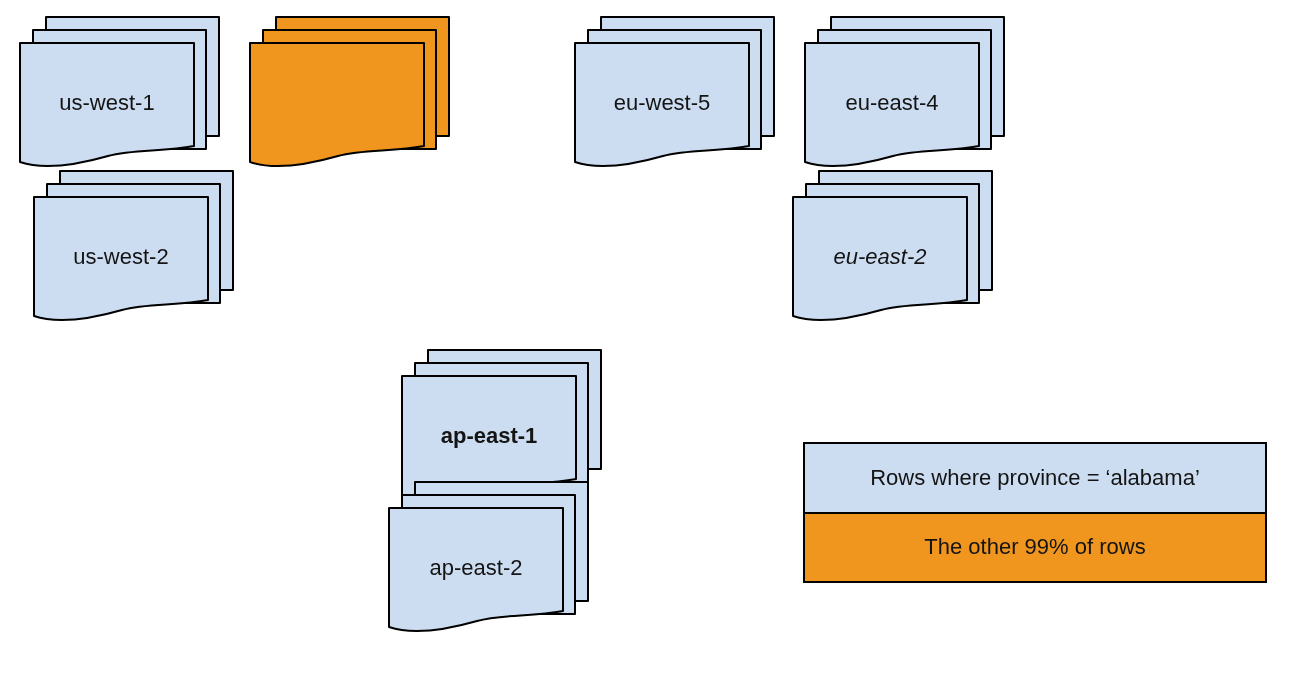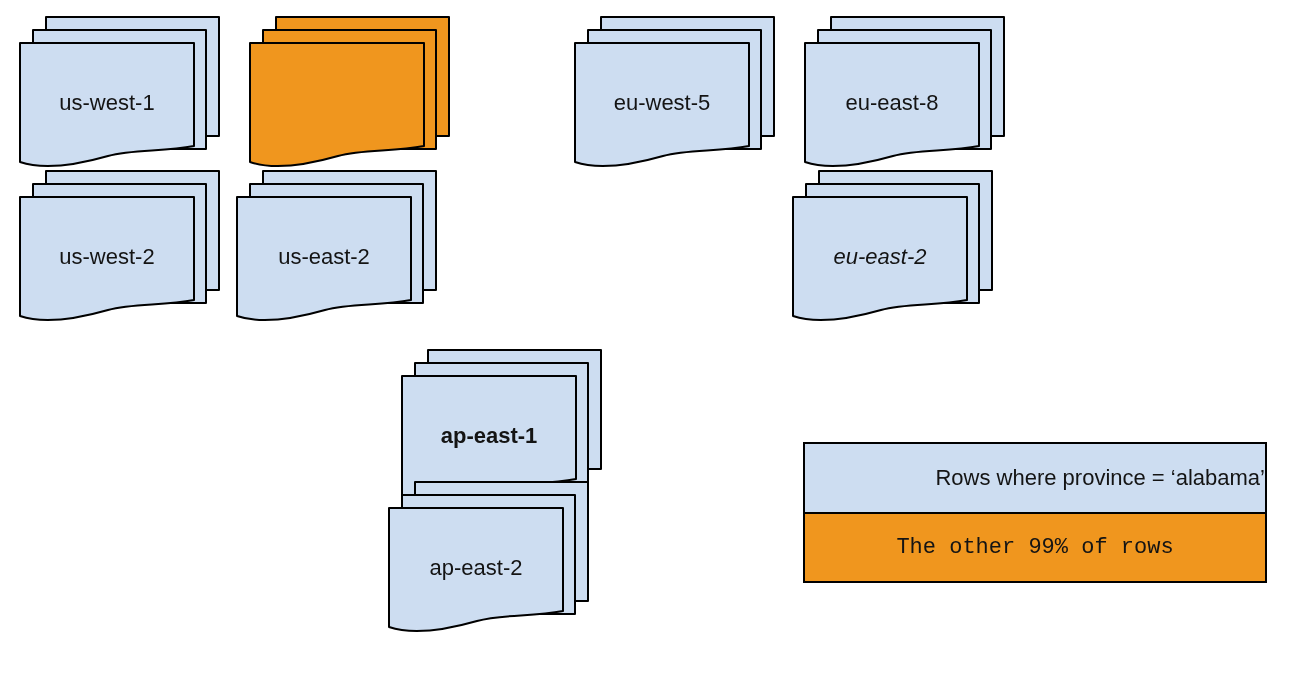--- a/index.html
+++ b/index.html
@@ -40,21 +40,21 @@
     text-align: center;
     font-size: 22px;
     white-space: nowrap;
   }
 
   
   .s0 { left: 18px;  top: 15px; }
   .s1 { left: 248px; top: 15px; }
   .s2 { left: 573px; top: 15px; }
   .s3 { left: 803px; top: 15px; }
-  .s4 { left: 18px;  top: 169px; }
+  .s4 { left: 32px;  top: 169px; }
   .s5 { left: 235px; top: 169px; }
   .s6 { left: 573px; top: 169px; }
   .s7 { left: 791px; top: 169px; font-style: italic; }
   .s8 { left: 400px; top: 348px; font-weight: bold; }
   .s9 { left: 387px; top: 480px; }
 
   
   .legend {
     position: absolute;
     left: 803px;
@@ -68,22 +68,22 @@
   }
   .legend-row {
     flex: 1 1 0;
     display: flex;
     align-items: center;
     justify-content: center;
     font-size: 22px;
     background: var(--sheet-blue);
     white-space: nowrap;
   }
-  .legend-row:first-child { border-bottom: 2px solid var(--stroke); justify-content: flex-end; }
-  .legend-row[data-variant="orange"] { background: var(--highlight-orange); font-family: Liberation Mono, monospace; }
+  .legend-row:first-child { border-bottom: 2px solid var(--stroke); }
+  .legend-row[data-variant="orange"] { background: var(--highlight-orange); }
 </style>
 </head>
 <body>
 
 <div class="canvas">
 
   <div class="stack s0" data-variant="blue">
     <svg viewBox="0 0 203 158" aria-hidden="true">
       <rect class="sheet" x="28" y="2" width="173" height="119"></rect>
       <rect class="sheet" x="15" y="15" width="173" height="119"></rect>
@@ -108,40 +108,32 @@
     </svg>
     <div class="stack-label">eu-west-5</div>
   </div>
 
   <div class="stack s3" data-variant="blue">
     <svg viewBox="0 0 203 158" aria-hidden="true">
       <rect class="sheet" x="28" y="2" width="173" height="119"></rect>
       <rect class="sheet" x="15" y="15" width="173" height="119"></rect>
       <path class="sheet" d="M2 28 H176 V131 C145 137 115 134 90 141 C62 149 28 156 2 147 Z"></path>
     </svg>
-    <div class="stack-label">eu-east-8</div>
+    <div class="stack-label">eu-east-4</div>
   </div>
 
   <div class="stack s4" data-variant="blue">
     <svg viewBox="0 0 203 158" aria-hidden="true">
       <rect class="sheet" x="28" y="2" width="173" height="119"></rect>
       <rect class="sheet" x="15" y="15" width="173" height="119"></rect>
       <path class="sheet" d="M2 28 H176 V131 C145 137 115 134 90 141 C62 149 28 156 2 147 Z"></path>
     </svg>
     <div class="stack-label">us-west-2</div>
   </div>
 
-  <div class="stack s5" data-variant="blue">
-    <svg viewBox="0 0 203 158" aria-hidden="true">
-      <rect class="sheet" x="28" y="2" width="173" height="119"></rect>
-      <rect class="sheet" x="15" y="15" width="173" height="119"></rect>
-      <path class="sheet" d="M2 28 H176 V131 C145 137 115 134 90 141 C62 149 28 156 2 147 Z"></path>
-    </svg>
-    <div class="stack-label">us-east-2</div>
-  </div>
 
 
   <div class="stack s7" data-variant="blue">
     <svg viewBox="0 0 203 158" aria-hidden="true">
       <rect class="sheet" x="28" y="2" width="173" height="119"></rect>
       <rect class="sheet" x="15" y="15" width="173" height="119"></rect>
       <path class="sheet" d="M2 28 H176 V131 C145 137 115 134 90 141 C62 149 28 156 2 147 Z"></path>
     </svg>
     <div class="stack-label">eu-east-2</div>
   </div>

